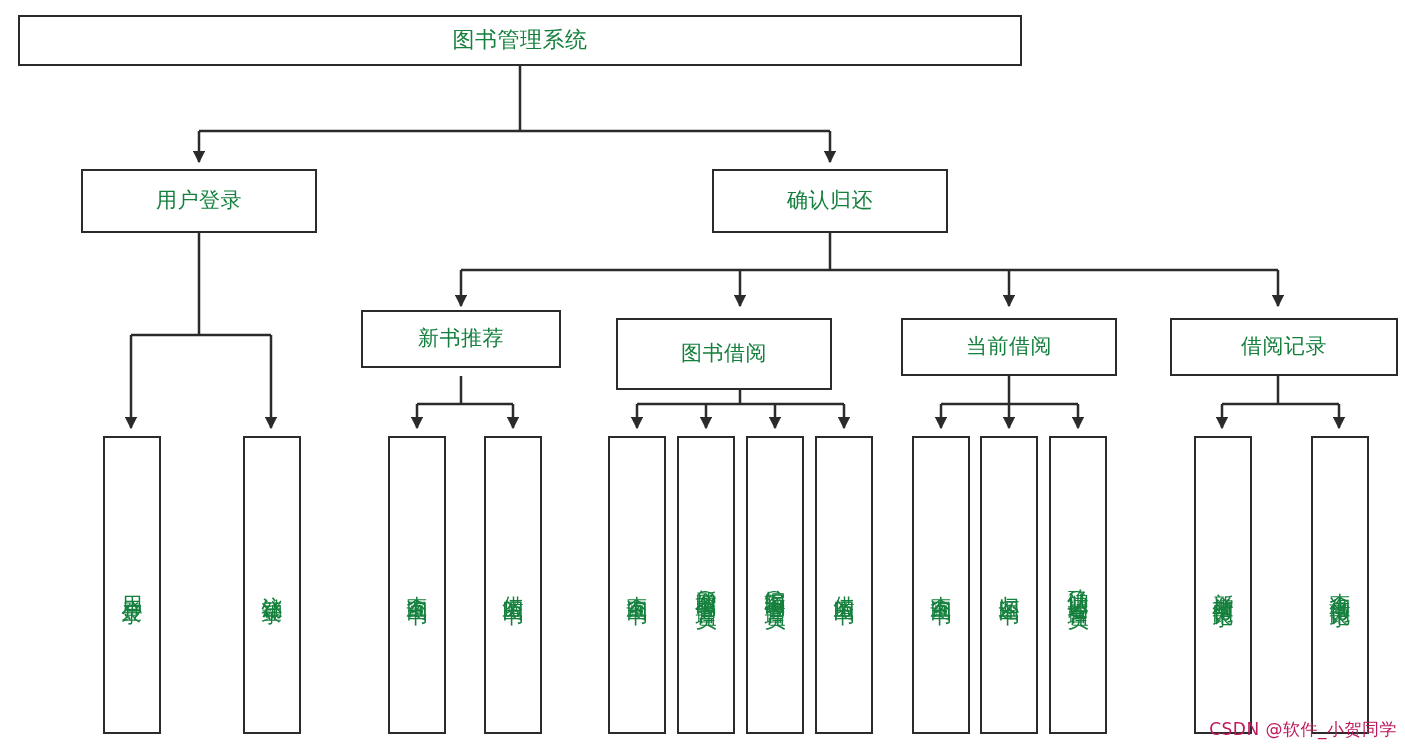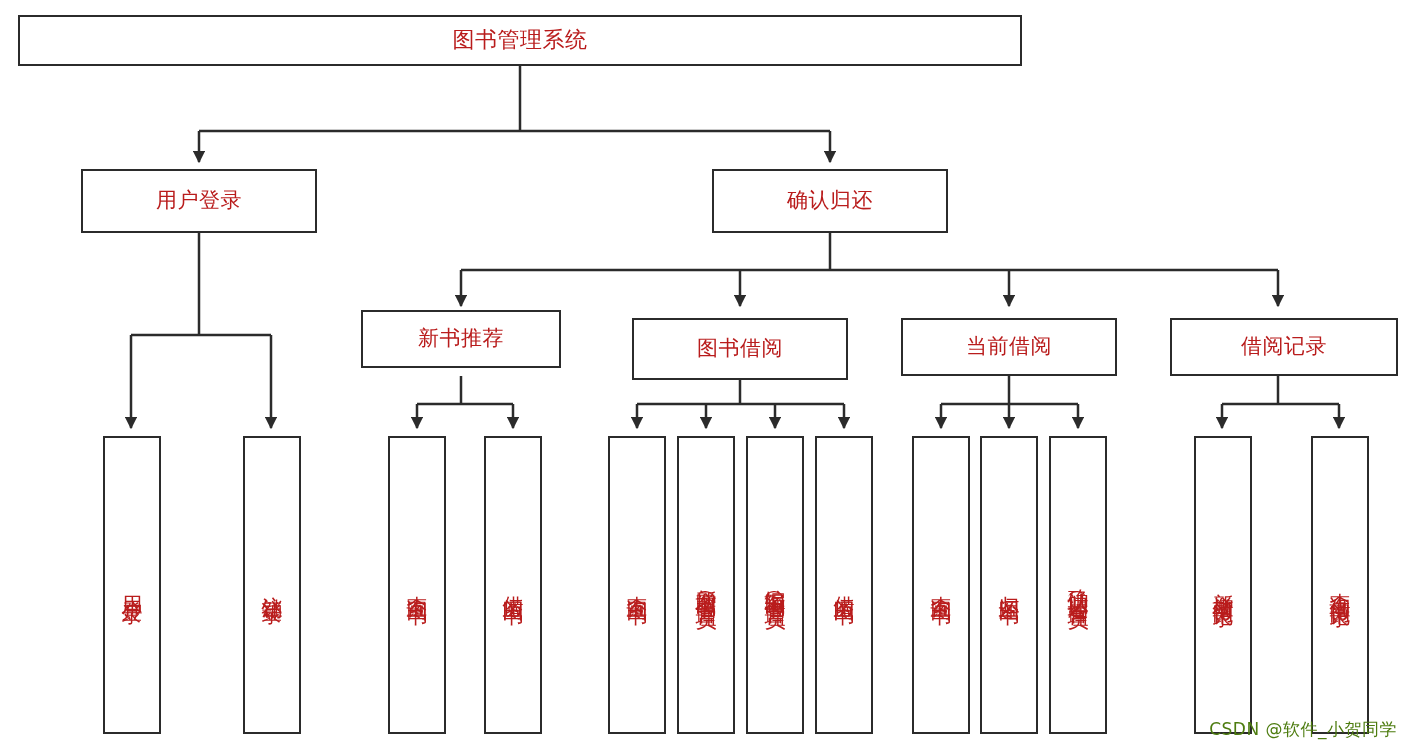--- a/index.html
+++ b/index.html
@@ -26,21 +26,21 @@
     pointer-events: none;
   }
   .node {
     position: absolute;
     box-sizing: border-box;
     border: 2.5px solid #2b2b2b;
     background: #ffffff;
     display: flex;
     align-items: center;
     justify-content: center;
-    color: #b91c1c;
+    color: #15803d;
     z-index: 2;
   }
   .node.h {
     font-size: 21px;
     letter-spacing: 0.5px;
     line-height: 1.2;
     white-space: nowrap;
   }
   .node.root {
     font-size: 22px;
@@ -59,21 +59,21 @@
     writing-mode: vertical-rl;
     text-orientation: upright;
     letter-spacing: 3px;
     white-space: nowrap;
   }
   .watermark {
     position: absolute;
     right: 8px;
     bottom: 6px;
     font-size: 17px;
-    color: #4d7c0f;
+    color: #be185d;
     letter-spacing: 0.5px;
     z-index: 3;
     white-space: nowrap;
   }
 </style>
 </head>
 <body>
 
 <div id="stage">
 
@@ -134,21 +134,21 @@
   <div class="node h" style="left:81px; top:169px; width:236px; height:64px;">
     <span>用户登录</span>
   </div>
   <div class="node h" style="left:712px; top:169px; width:236px; height:64px;">
     <span>确认归还</span>
   </div>
 
   <div class="node h" style="left:361px; top:310px; width:200px; height:58px;">
     <span>新书推荐</span>
   </div>
-  <div class="node h" style="left:632px; top:318px; width:216px; height:62px;">
+  <div class="node h" style="left:616px; top:318px; width:216px; height:72px;">
     <span>图书借阅</span>
   </div>
   <div class="node h" style="left:901px; top:318px; width:216px; height:58px;">
     <span>当前借阅</span>
   </div>
   <div class="node h" style="left:1170px; top:318px; width:228px; height:58px;">
     <span>借阅记录</span>
   </div>
 
   <div class="node v" style="left:103px; top:436px; width:58px; height:298px;">

